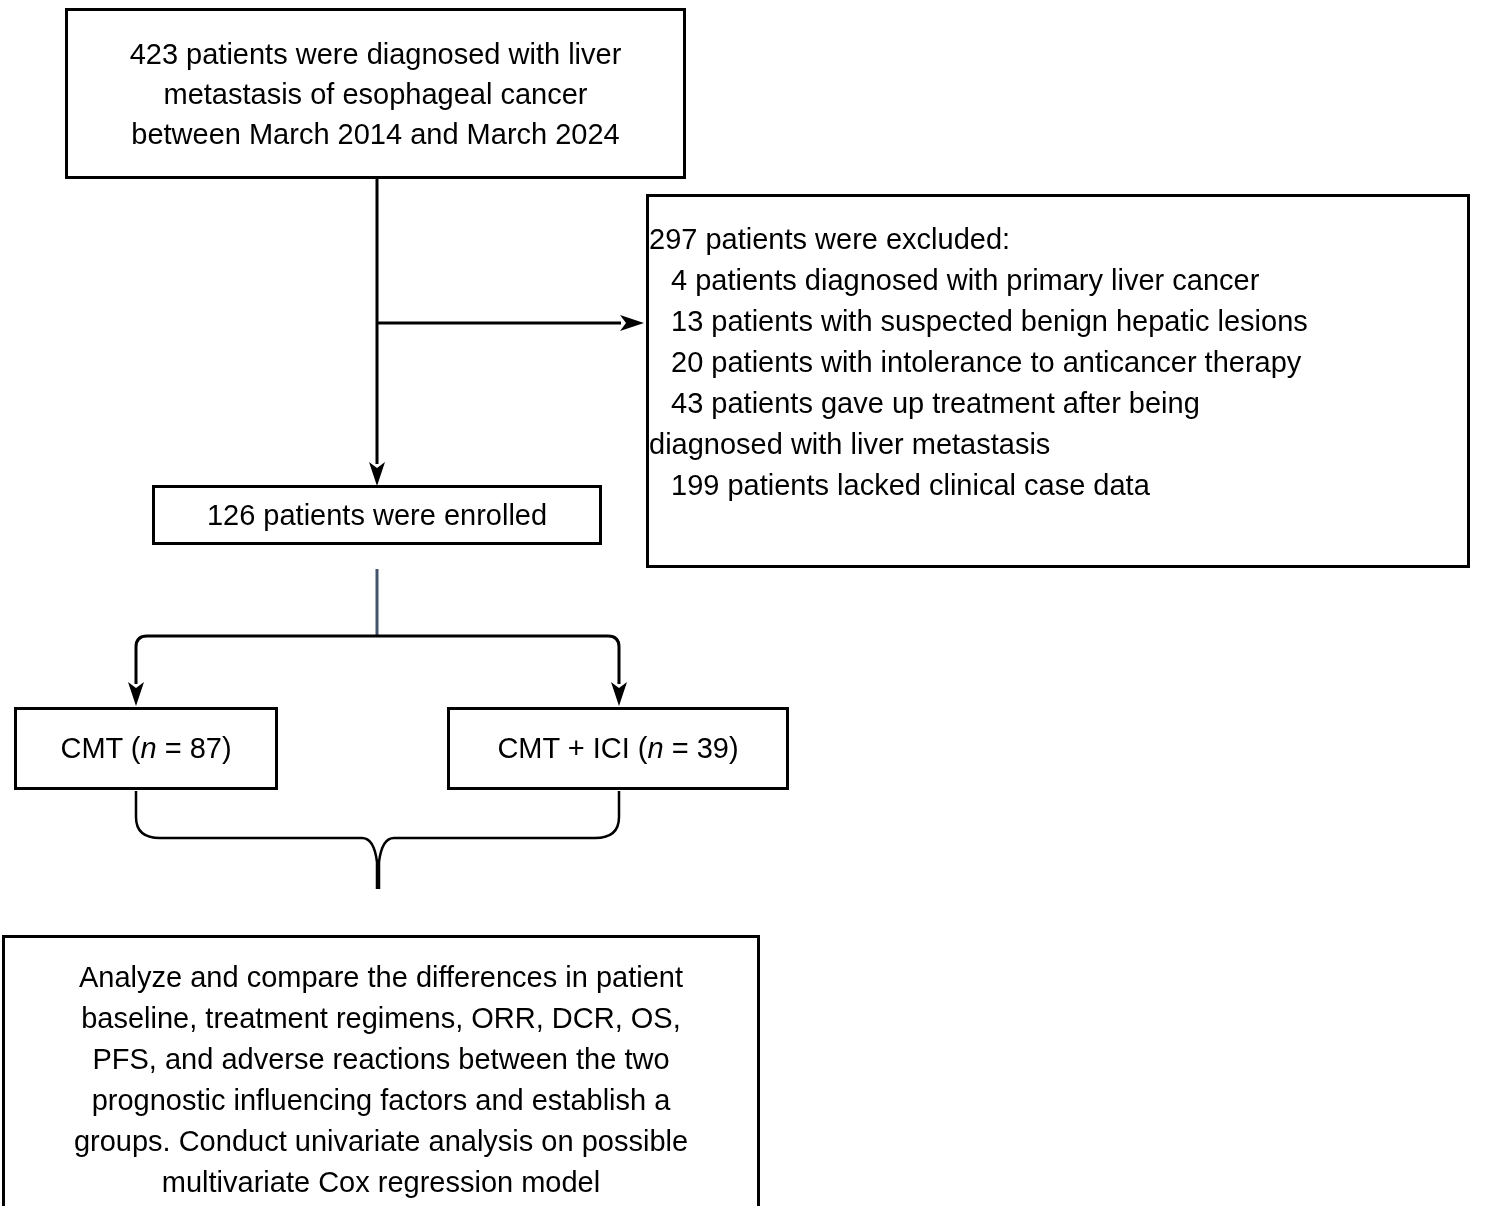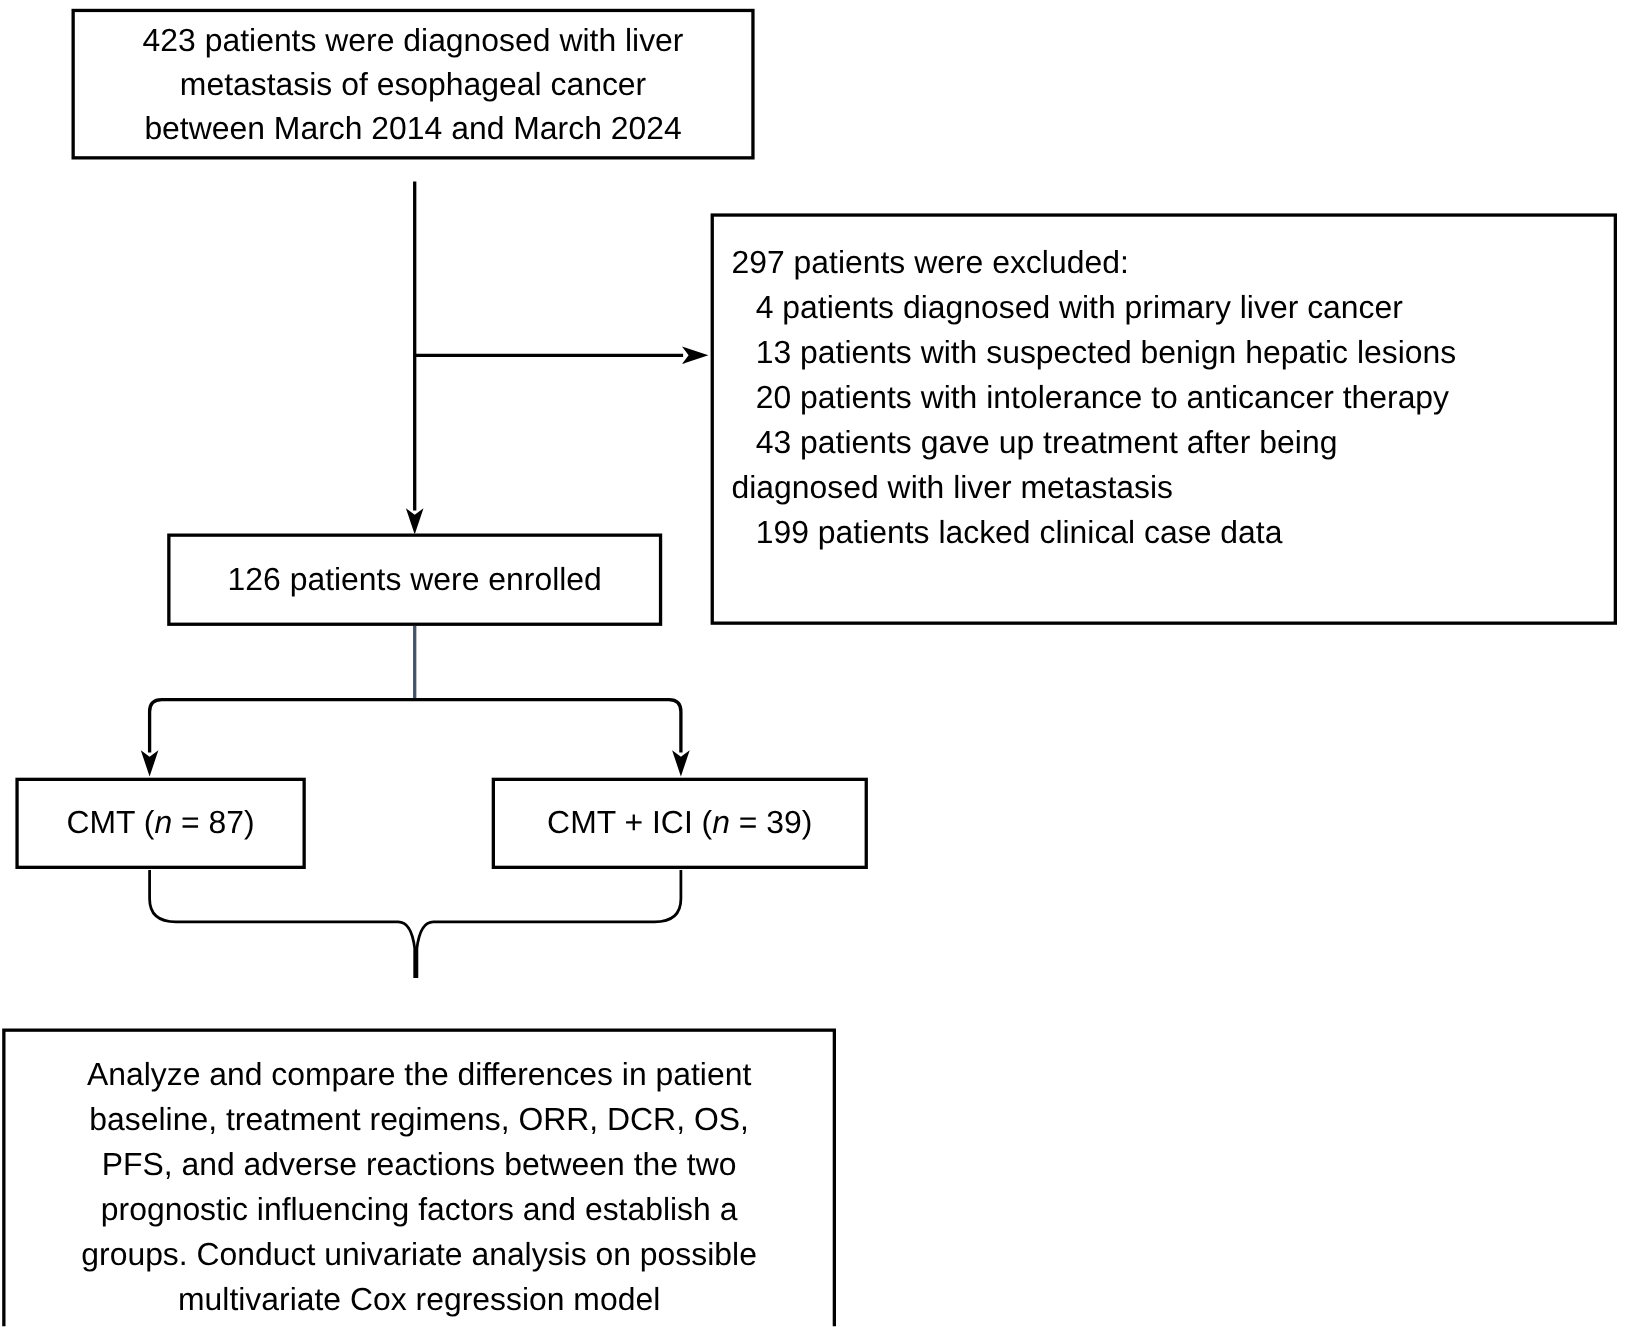--- a/index.html
+++ b/index.html
@@ -33,25 +33,25 @@
   }
   .centered {
     display: flex;
     flex-direction: column;
     align-items: center;
     justify-content: center;
     text-align: center;
   }
   .box .line { white-space: nowrap; }
 
-  .top-box    { left: 65px;  top: 8px;   width: 621px; height: 137px; line-height: 40px; }
+  .top-box    { left: 65px;  top: 8px;   width: 621px; height: 171px; line-height: 40px; }
   .excl-box   { left: 646px; top: 194px; width: 824px; height: 374px;
-                padding: 22px 8px 0 16px; line-height: 41px; }
+                padding: 22px 8px 0 0; line-height: 41px; }
   .excl-box .line.indent { padding-left: 22px; }
-  .enrolled-box { left: 152px; top: 485px; width: 450px; height: 84px; }
+  .enrolled-box { left: 152px; top: 485px; width: 450px; height: 60px; }
   .cmt-box      { left: 14px;  top: 707px; width: 264px; height: 83px; }
   .cmt-ici-box  { left: 447px; top: 707px; width: 342px; height: 83px; text-align: right; }
   .analysis-box { left: 2px;   top: 889px; width: 758px; height: 289px; line-height: 41px; margin-top: 46px; }
 
   .it { font-style: italic; }
 </style>
 </head>
 <body>
 
 <div class="canvas">

